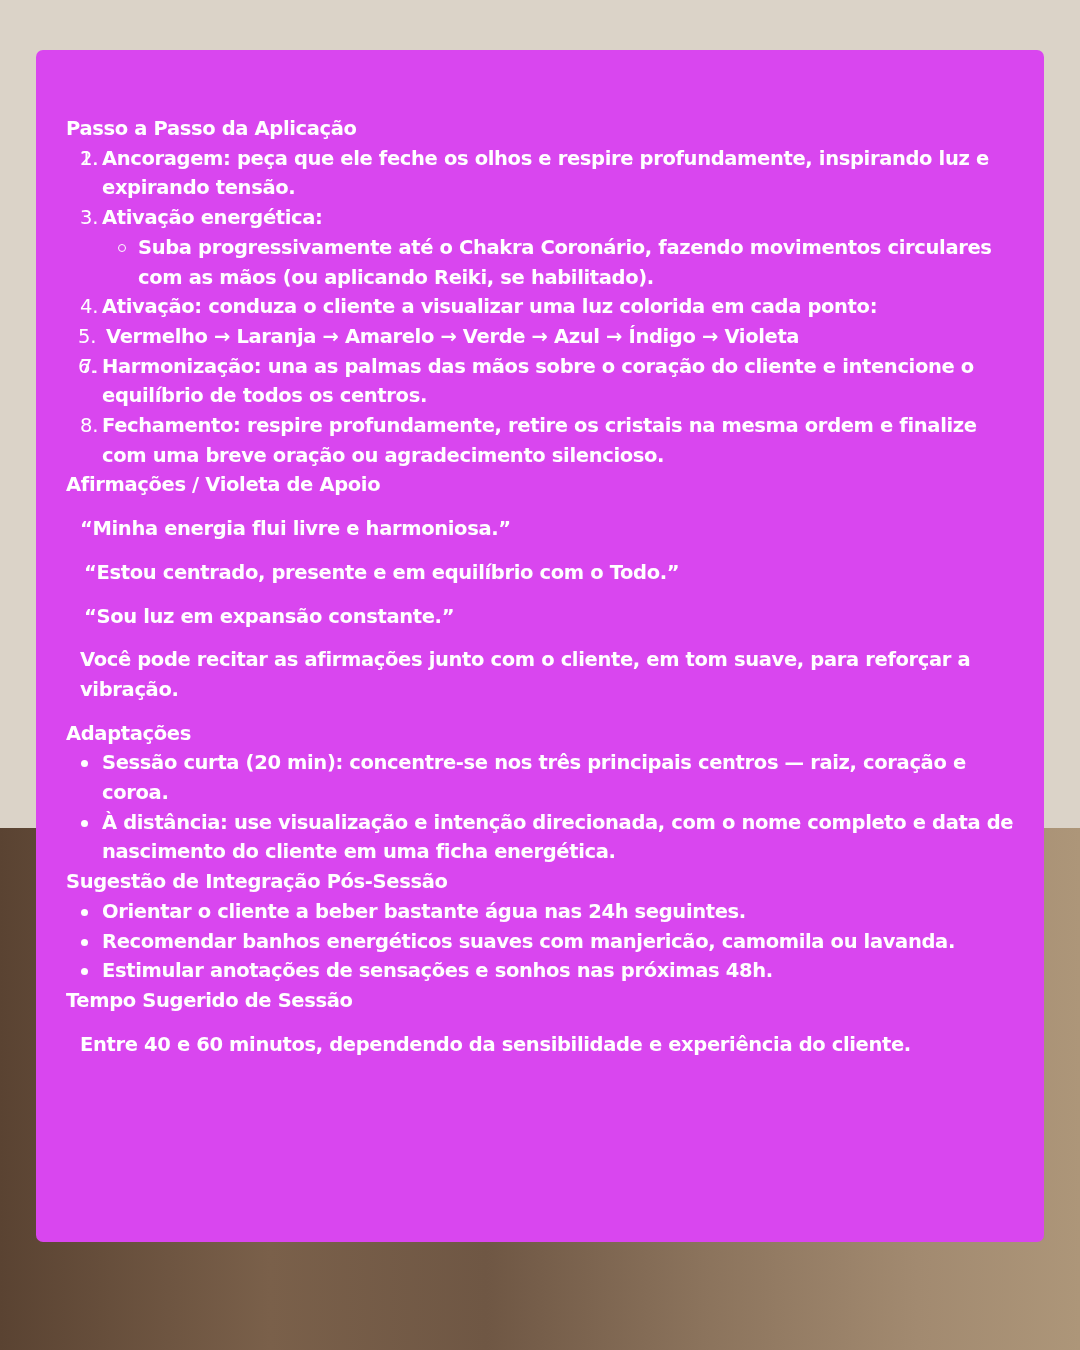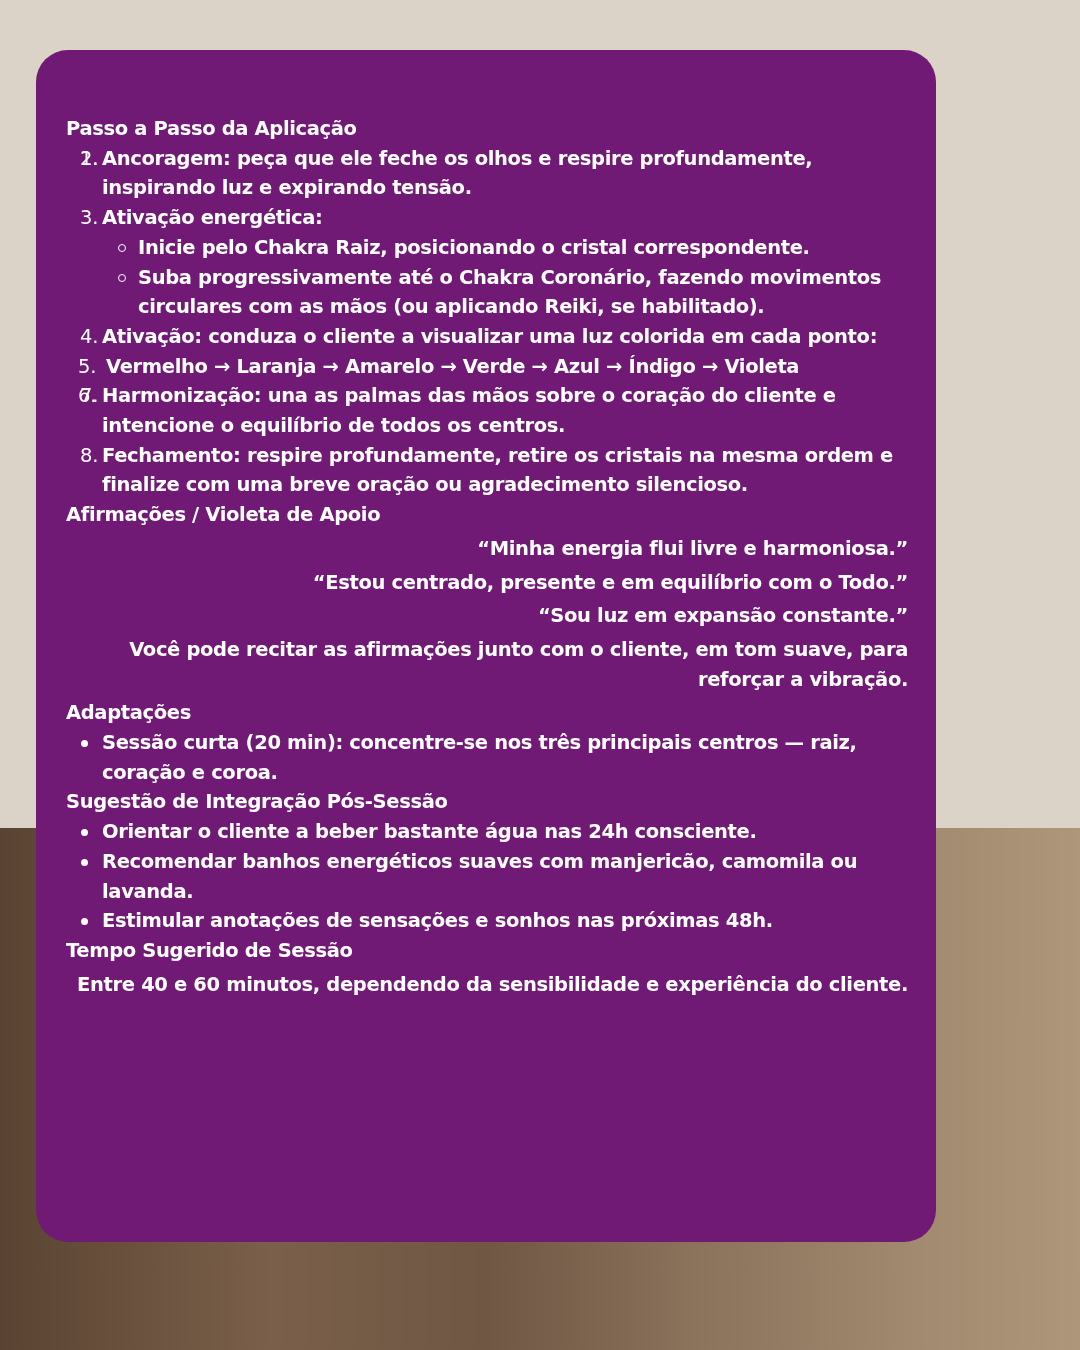--- a/index.html
+++ b/index.html
@@ -11,27 +11,27 @@
     .bg-top { position: absolute; left: 0; top: 0; width: 1080px; height: 828px; background: #dbd3c8; }
     .bg-photo {
       position: absolute; left: 0; top: 828px; width: 1080px; height: 522px;
       background:
         radial-gradient(ellipse 70px 55px at 405px 1255px, rgba(255,236,120,0.95) 0%, rgba(255,190,60,0.75) 35%, rgba(230,140,40,0.0) 100%),
         radial-gradient(ellipse 230px 110px at 330px 1245px, rgba(205,130,50,0.55) 0%, rgba(150,95,45,0.0) 100%),
         radial-gradient(ellipse 260px 260px at 470px 1350px, rgba(40,25,18,0.85) 0%, rgba(60,42,30,0.0) 100%),
         linear-gradient(90deg, #5a4332 0%, #7a604a 25%, #6f5744 45%, #8b735c 65%, #a28a70 85%, #ad9679 100%);
     }
     .card {
-      position: absolute; left: 36px; top: 50px; width: 900px; height: 1192px;
-      background: #701a75; border-radius: 32px;
+      position: absolute; left: 36px; top: 50px; width: 1008px; height: 1192px;
+      background: #d946ef; border-radius: 7px;
       color: #ffffff; box-sizing: border-box; padding: 64px 24px 0 30px;
     }
     .content { font-weight: bold; font-size: 19.5px; line-height: 29.7px; letter-spacing: -0.35px; }
     .h { margin: 0; }
-    .p { margin: 4px; text-align: right; }
+    .p { margin: 14px; }
     ol, ul { margin: 0; padding: 0; list-style: none; }
     .oli { position: relative; padding-left: 36px; }
     .oli .num { position: absolute; left: 0; width: 32px; text-align: right; font-weight: normal; }
     .oli .num.wide { width: 30px; }
     .sub li { position: relative; padding-left: 72px; }
     .sub li .circ {
       position: absolute; left: 52px; top: 11px; width: 6px; height: 6px;
       border: 1.4px solid #ffffff; border-radius: 50%;
     }
     .bul li { position: relative; padding-left: 36px; }
@@ -60,24 +60,20 @@
         <span>Ancoragem: peça que ele feche os olhos e respire profundamente, inspirando luz e expirando tensão.</span>
       </li>
       <li class="oli">
         <span class="num">3.</span>
         <span>Ativação energética:</span>
       </li>
     </ol>
     <ul class="sub">
       <li>
         <span class="circ"></span>
-        <span>Inicie pelo Chakra Raiz, posicionando o cristal correspondente.</span>
-      </li>
-      <li>
-        <span class="circ"></span>
         <span>Suba progressivamente até o Chakra Coronário, fazendo movimentos circulares com as mãos (ou aplicando Reiki, se habilitado).</span>
       </li>
     </ul>
     <ol>
       <li class="oli">
         <span class="num">4.</span>
         <span>Ativação: conduza o cliente a visualizar uma luz colorida em cada ponto:</span>
       </li>
       <li class="oli">
         <span class="num wide">5.</span>
@@ -101,27 +97,31 @@
     <div class="p" style="padding-left:4px">“Estou centrado, presente e em equilíbrio com o Todo.”</div>
     <div class="p" style="padding-left:4px">“Sou luz em expansão constante.”</div>
     <div class="p">Você pode recitar as afirmações junto com o cliente, em tom suave, para reforçar a vibração.</div>
 
     <div class="h">Adaptações</div>
     <ul class="bul">
       <li>
         <span class="dot"></span>
         <span>Sessão curta (20 min): concentre-se nos três principais centros — raiz, coração e coroa.</span>
       </li>
+      <li>
+        <span class="dot"></span>
+        <span>À distância: use visualização e intenção direcionada, com o nome completo e data de nascimento do cliente em uma ficha energética.</span>
+      </li>
     </ul>
 
     <div class="h">Sugestão de Integração Pós-Sessão</div>
     <ul class="bul">
       <li>
         <span class="dot"></span>
-        <span>Orientar o cliente a beber bastante água nas 24h consciente.</span>
+        <span>Orientar o cliente a beber bastante água nas 24h seguintes.</span>
       </li>
       <li>
         <span class="dot"></span>
         <span>Recomendar banhos energéticos suaves com manjericão, camomila ou lavanda.</span>
       </li>
       <li>
         <span class="dot"></span>
         <span>Estimular anotações de sensações e sonhos nas próximas 48h.</span>
       </li>
     </ul>

